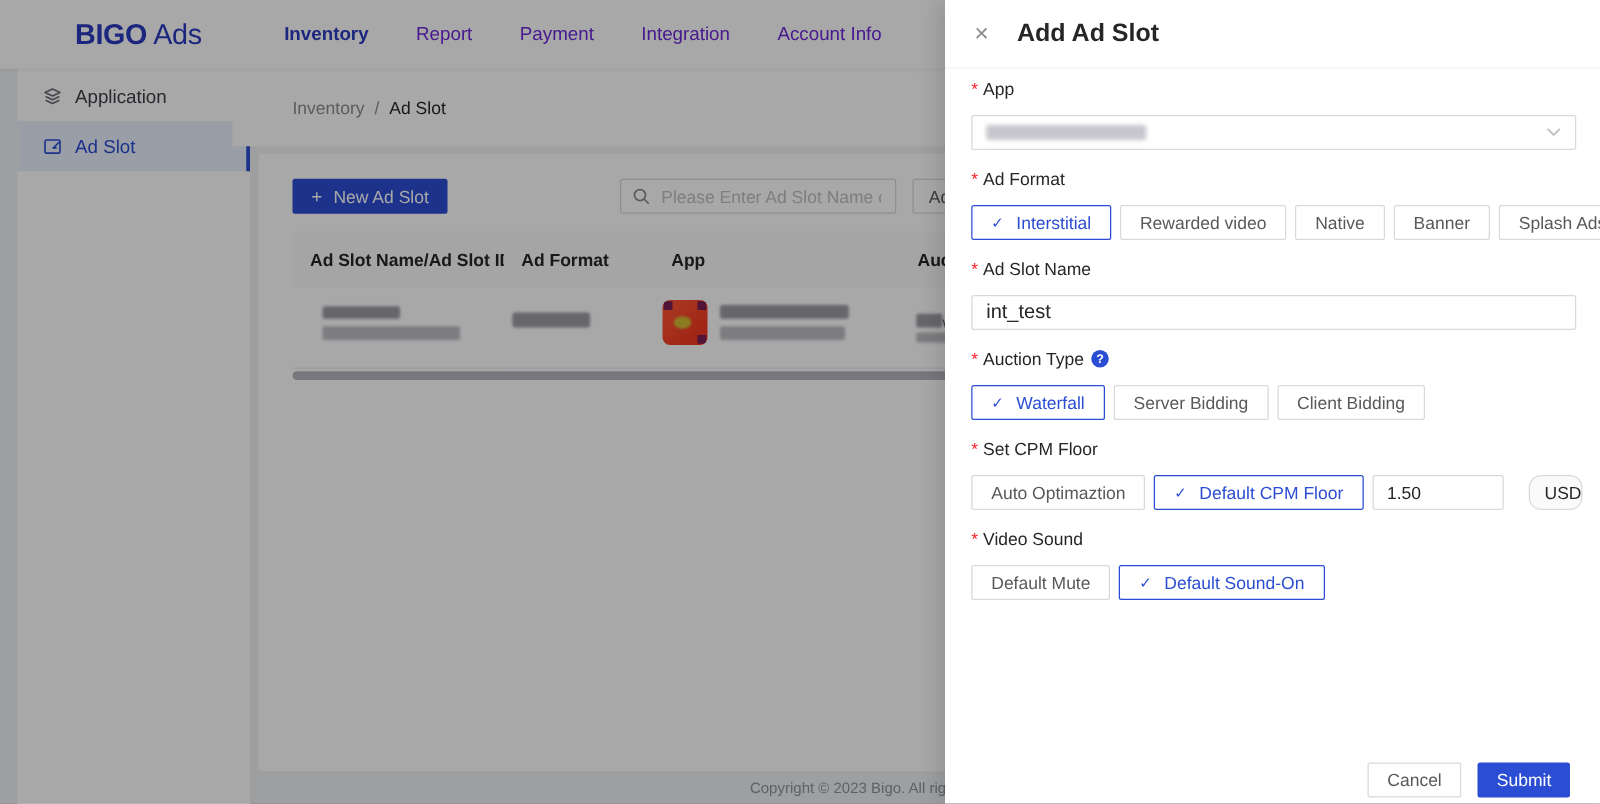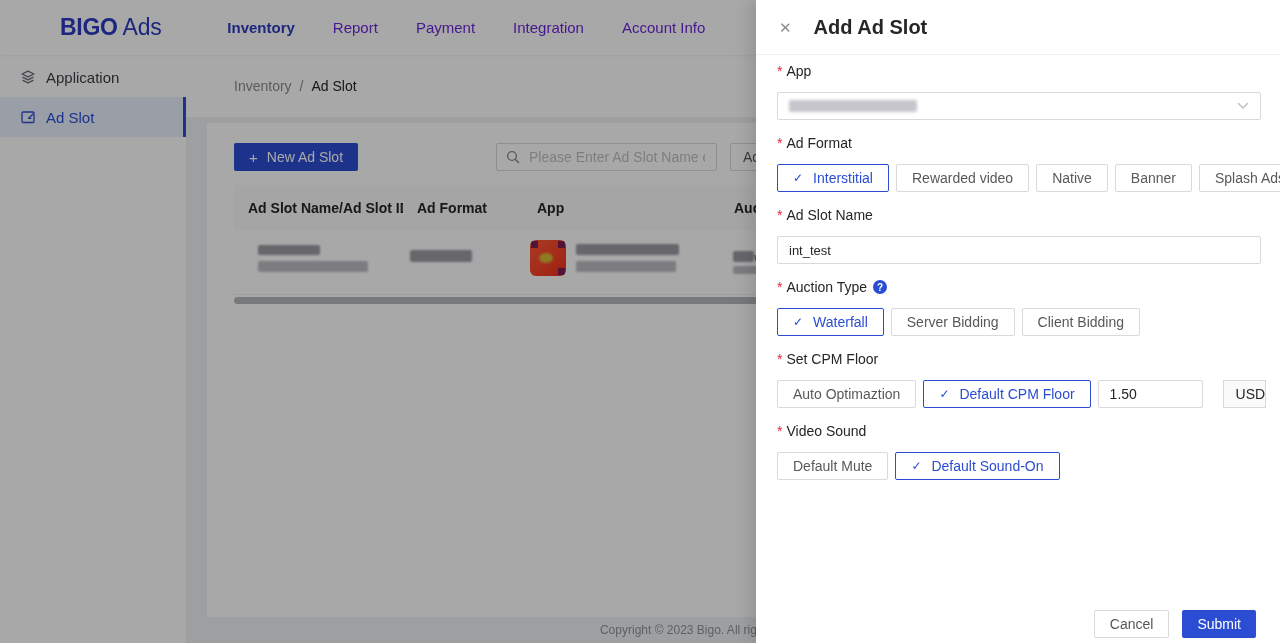--- a/index.html
+++ b/index.html
@@ -22,21 +22,21 @@
   
   .app-header{position:absolute;left:0;top:0;width:1280px;height:55px;background:#fff;
     display:flex;align-items:center;box-shadow:0 1px 3px rgba(0,0,0,.06);z-index:2;}
   .logo{margin-left:18px;font-size:23px;color:var(--brand);letter-spacing:-.3px;white-space:nowrap;}
   .logo .brand{font-weight:800;margin-left:42px;}
   .logo .product{font-weight:500;margin-left:5px;}
   .top-nav{display:flex;margin-left:66px;gap:38px;}
   .nav-item{font-size:15px;color:#6d28d9;cursor:pointer;}
   .nav-item.active{color:var(--brand);font-weight:600;}
   
-  .sidebar{position:absolute;left:0;top:55px;width:186px;height:588px;background:#fff;z-index:1;padding-top:2px;}
+  .sidebar{position:absolute;left:14px;top:55px;width:186px;height:588px;background:#fff;z-index:1;padding-top:2px;}
   .side-item{position:relative;height:40px;display:flex;align-items:center;padding-left:20px;cursor:pointer;color:#3c3f46;font-size:15px;}
   .side-item .s-icon{width:16px;height:16px;margin-right:10px;color:#6b6e76;display:inline-flex;}
   .side-item.active{background:#e9f0fe;color:var(--accent);}
   .side-item.active .s-icon{color:var(--accent);}
   .side-item.active::after{content:"";position:absolute;right:0;top:0;bottom:0;width:3px;background:var(--accent);}
   .badge{margin-left:8px;min-width:18px;height:18px;border-radius:9px;background:var(--red);color:#fff;
     font-size:11px;display:inline-flex;align-items:center;justify-content:center;padding:0 5px;}
   
   .breadcrumb-bar{position:absolute;left:186px;top:55px;right:0;height:62px;background:#fff;
     display:flex;align-items:center;padding-left:48px;font-size:14px;z-index:1;}
@@ -92,24 +92,24 @@
   .select-box{height:28px;border:1px solid var(--border);border-radius:2px;display:flex;align-items:center;
     padding:0 11px;cursor:pointer;background:#fff;}
   .select-box .redact-val{height:12px;width:128px;border-radius:2px;background:#c6c6cd;filter:blur(1.5px);}
   .select-box .spacer{flex:1;}
   .opt-row{display:flex;align-items:center;}
   .opt-btn{display:inline-flex;align-items:center;height:28px;padding:0 15px;border:1px solid var(--border);
     border-radius:2px;margin-right:7px;font-size:14px;color:var(--text2);background:#fff;cursor:pointer;white-space:nowrap;}
   .opt-btn.selected{border-color:var(--accent);color:var(--accent);}
   .opt-btn .check{margin-right:10px;font-size:12px;}
   .text-input{width:100%;height:28px;border:1px solid var(--border);border-radius:2px;padding:0 11px;
-    font-size:13px;color:var(--text);outline:none;font-family:"Liberation Sans","DejaVu Sans",sans-serif;}
+    font-size:16px;color:var(--text);outline:none;font-family:"Liberation Sans","DejaVu Sans",sans-serif;}
   .cpm-input{width:105px;height:28px;border:1px solid var(--border);border-radius:2px;padding:0 11px;
     font-size:14px;color:var(--text);outline:none;font-family:"Liberation Sans","DejaVu Sans",sans-serif;}
-  .currency{width:45px;height:28px;margin-left:20px;border:1px solid var(--border);border-radius:0;
+  .currency{width:45px;height:28px;margin-left:20px;border:1px solid var(--border);border-radius:10px;
     background:#fafafa;display:inline-flex;align-items:center;justify-content:center;font-size:14px;color:var(--text);padding-left:12px;}
   .d-footer{position:absolute;right:24px;bottom:5px;display:flex;gap:13px;}
   .btn-cancel{height:28px;padding:0 15px;border:1px solid var(--border);border-radius:2px;background:#fff;
     font-size:14px;color:var(--text2);cursor:pointer;font-family:inherit;}
   .btn-submit{height:28px;padding:0 15px;border:none;border-radius:2px;background:var(--accent);
     font-size:14px;color:#fff;cursor:pointer;font-family:inherit;}
 </style>
 </head>
 <body>
 

